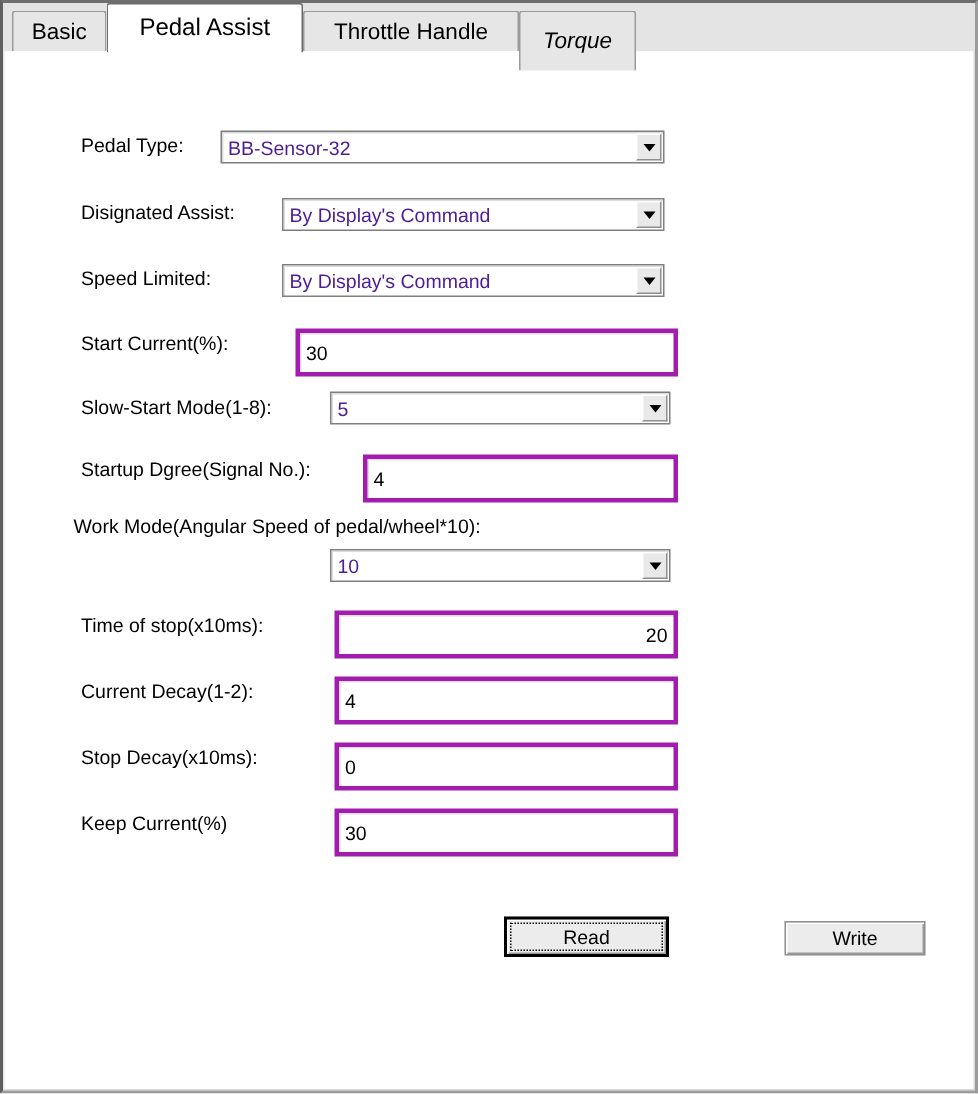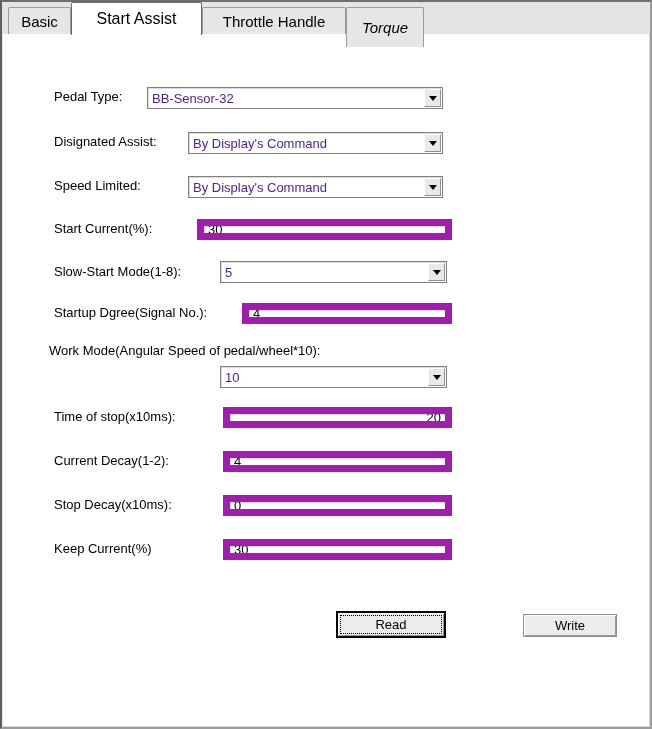--- a/index.html
+++ b/index.html
@@ -49,24 +49,24 @@
     display:flex; align-items:center; justify-content:center;
     cursor:default;
   }
   .arrow-down {
     width:0; height:0;
     border-left:4px solid transparent; border-right:4px solid transparent;
     border-top:5px solid #000;
   }
   .tin {
     position:absolute; height:21px; background:#ffffff;
-    border:7px solid #a21caf;
+    border:3px solid #a21caf;
     box-shadow: inset 1px 1px 0 #dcdcdc;
     font-family:"Liberation Sans", sans-serif; font-size:13px; color:#000;
-    padding:2px 4px; outline:none;
+    padding:13px 4px; outline:none;
   }
   .btn-read {
     position:absolute; left:334px; top:609px; width:110px; height:27px;
     background:#ececec;
     border:2px solid #000;
     box-shadow: inset 1px 1px 0 #ffffff, inset -1px -1px 0 #9a9a9a;
     display:flex; align-items:center; justify-content:center;
     cursor:default;
   }
   .btn-read .focus-rect {
@@ -86,21 +86,21 @@
 </head>
 <body>
 
 <div class="window">
 
   <div class="tabstrip">
     <div class="tab" style="left:6px; top:5px; width:63px; height:27px;">
       <span>Basic</span>
     </div>
     <div class="tab active" style="left:69px; top:0px; width:131px; height:33px;">
-      <span>Start Assist</span>
+      <span>Pedal Assist</span>
     </div>
     <div class="tab" style="left:200px; top:5px; width:144px; height:27px;">
       <span>Throttle Handle</span>
     </div>
     <div class="tab" style="left:344px; top:5px; width:78px; height:40px;font-style:italic;">
       <span>Torque</span>
     </div>
   </div>
 
   <div class="lbl" style="left:52px; top:87px;">Pedal Type:</div>

